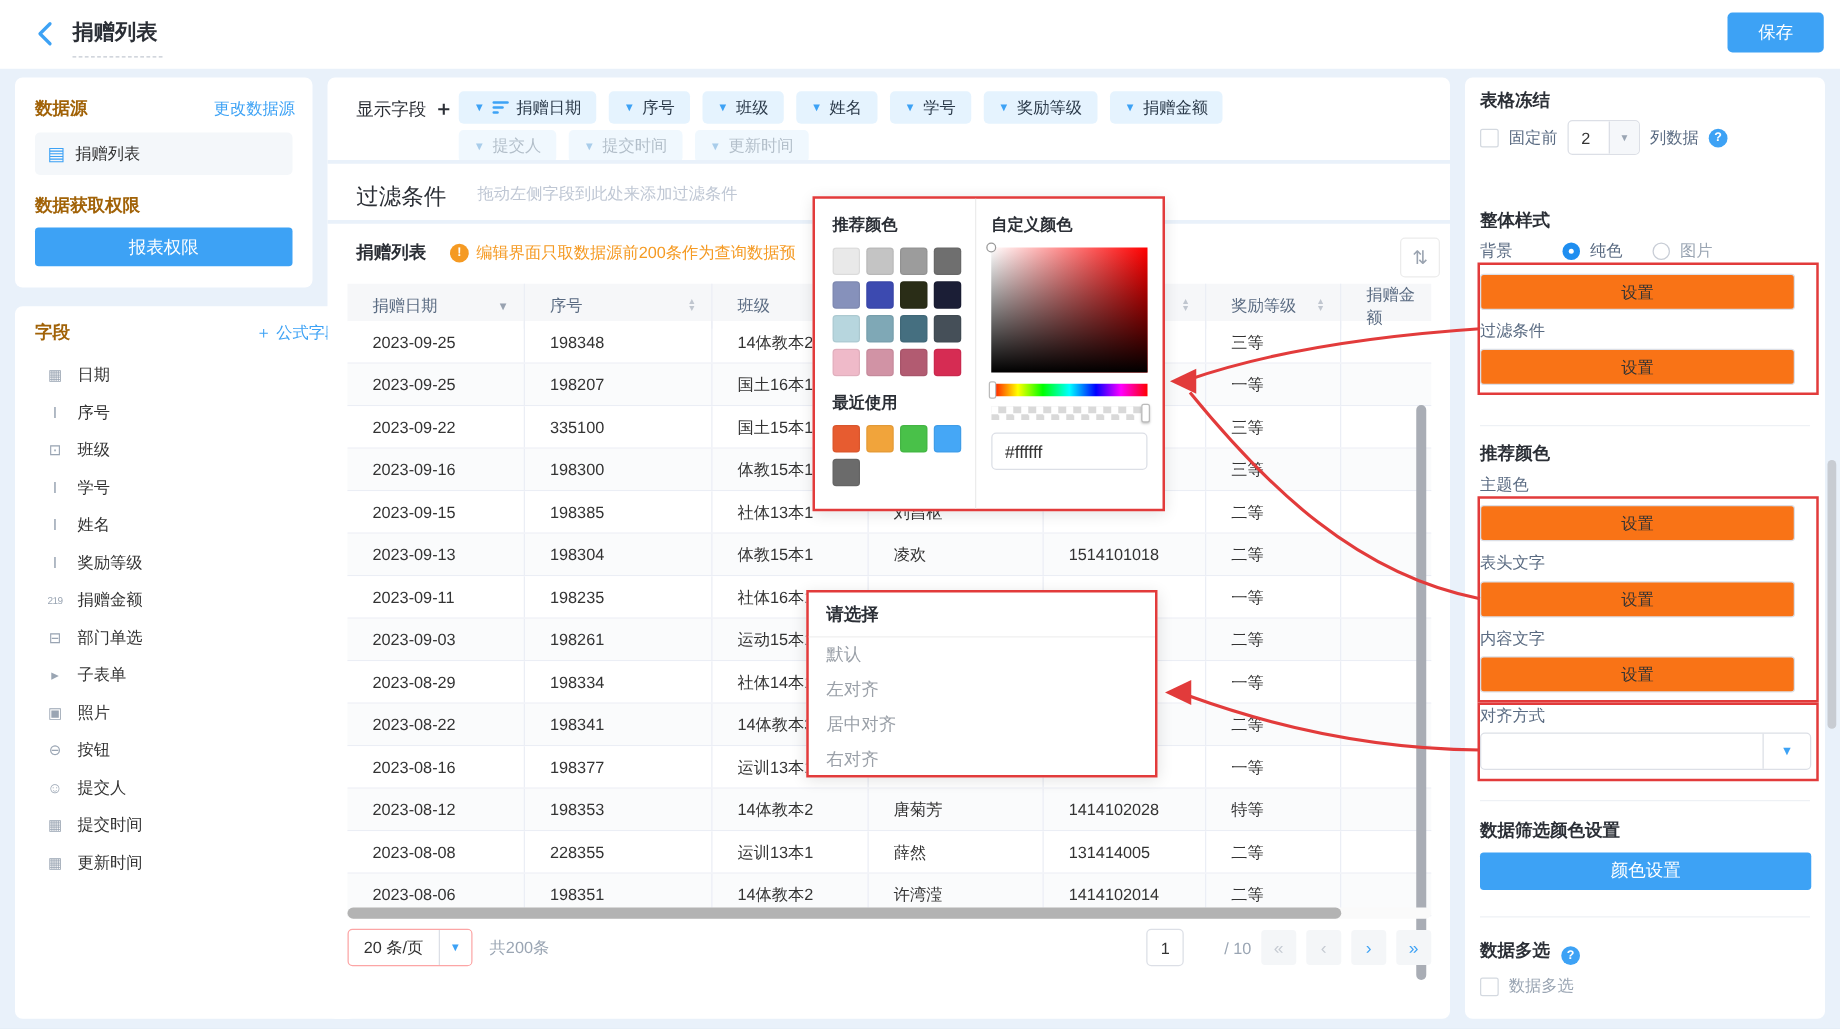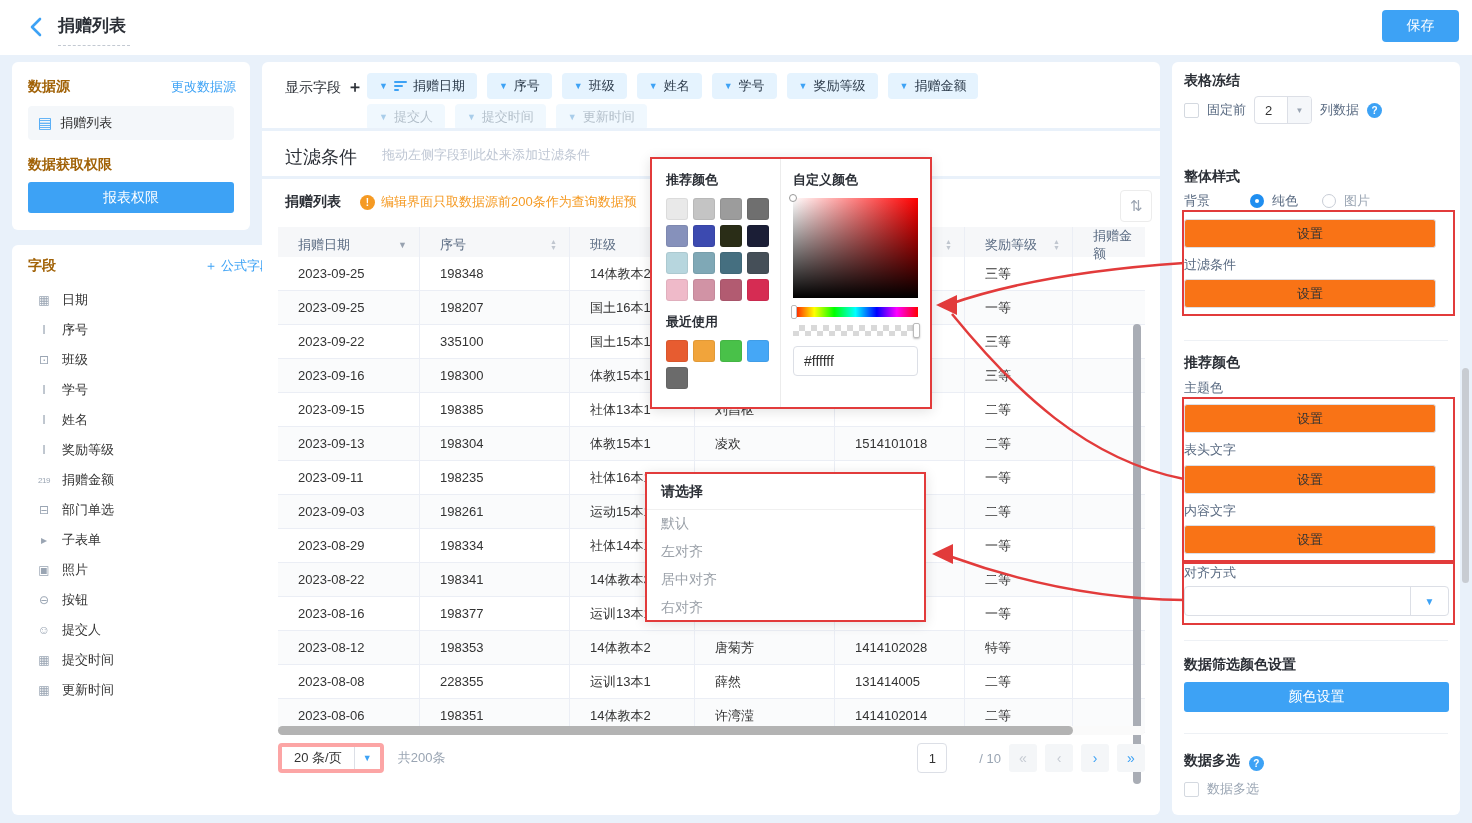--- a/index.html
+++ b/index.html
@@ -88,21 +88,21 @@
   .td { display:flex; align-items:center; padding-left:20px; font-size:13px; color:#333;
         border-right:1px solid #ebeef5; overflow:hidden; white-space:nowrap; }
   .td:last-child { border-right:none; }
 
   .vscroll { position:absolute; left:871px; top:262px; width:8px; height:460px; background:#a9adb5; border-radius:4px; cursor:pointer; }
   .hscroll-track { position:absolute; left:16px; top:664px; width:867px; height:9px; background:#fafafa; border-radius:5px; }
   .hscroll { position:absolute; left:16px; top:664px; width:795px; height:9px; background:#b3b3b3; border-radius:5px; cursor:pointer; }
 
   
   .pager { position:absolute; left:16px; top:680px; width:867px; height:32px; display:flex; align-items:center; }
-  .psize { display:flex; height:30px; border:4px solid #fca5a5; border-radius:4px; overflow:hidden; cursor:pointer; }
+  .psize { display:flex; height:30px; border:1px solid #fca5a5; border-radius:4px; overflow:hidden; cursor:pointer; }
   .psize .pval { padding:0 12px; display:flex; align-items:center; font-size:13px; color:#333; }
   .psize .parw { width:26px; display:flex; align-items:center; justify-content:center; border-left:1px solid #dcdfe6;
                  color:#3da2f5; font-size:9px; background:#fff; }
   .ptotal { margin-left:14px; color:#9aa5b3; font-size:13px; }
   .pright { margin-left:auto; display:flex; align-items:center; gap:8px; }
   .pinput { width:30px; height:30px; border:1px solid #dcdfe6; border-radius:4px; text-align:center; font-size:13px; color:#333; }
   .ppages { color:#9aa5b3; font-size:13px;margin-left:24px; }
   .pbtn { width:28px; height:28px; border:none; background:#f4f6f8; border-radius:3px; font-size:14px;
           display:flex; align-items:center; justify-content:center; cursor:pointer; }
   .pbtn.dis { color:#c6cbd3; }

